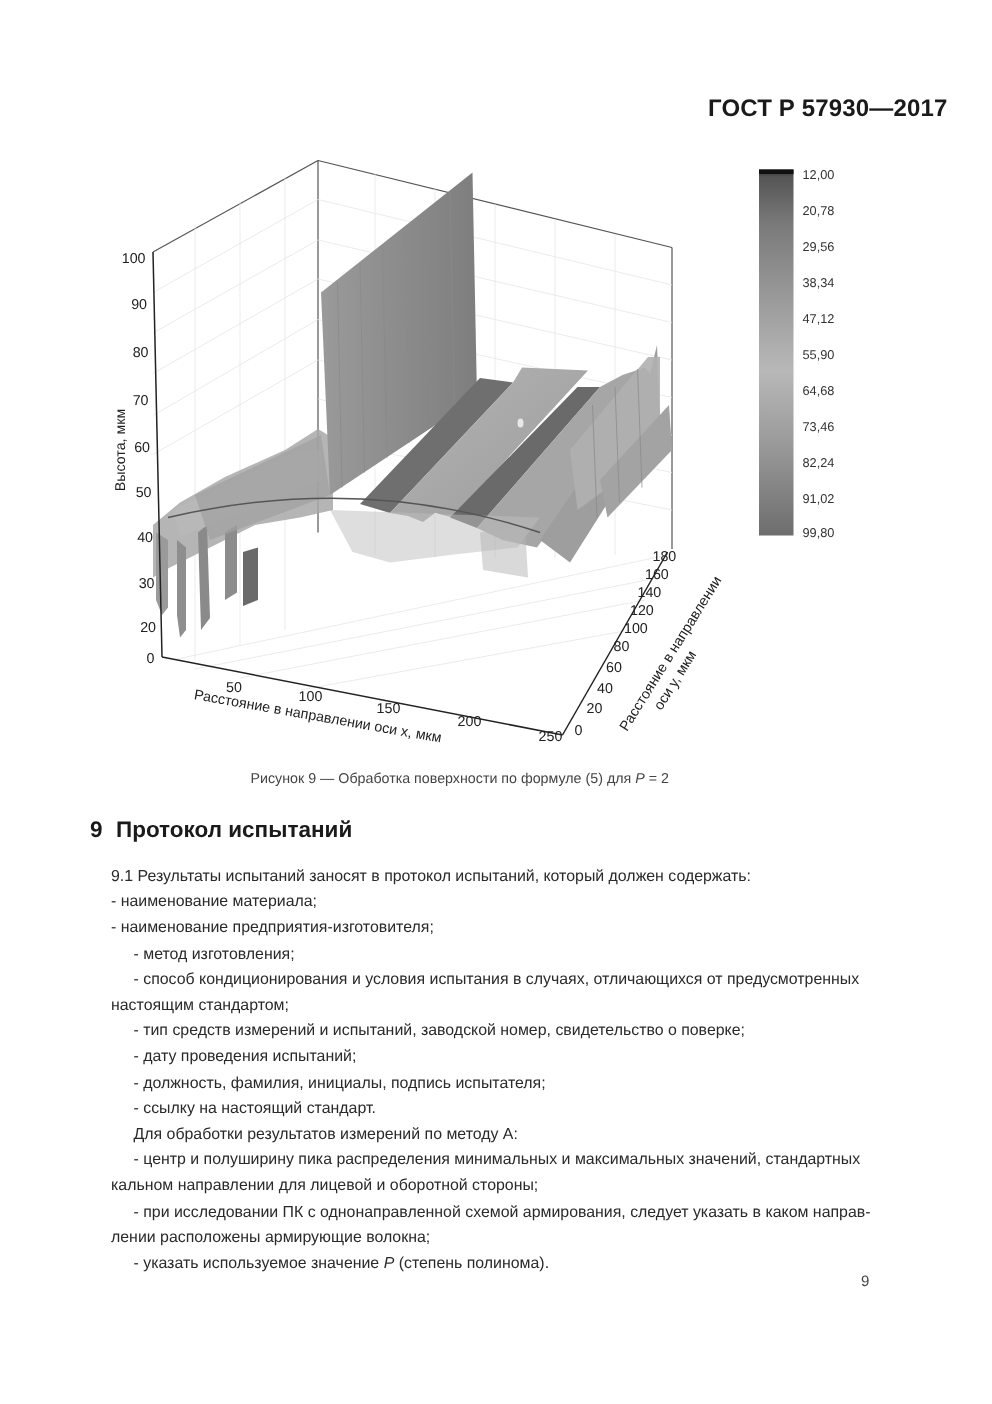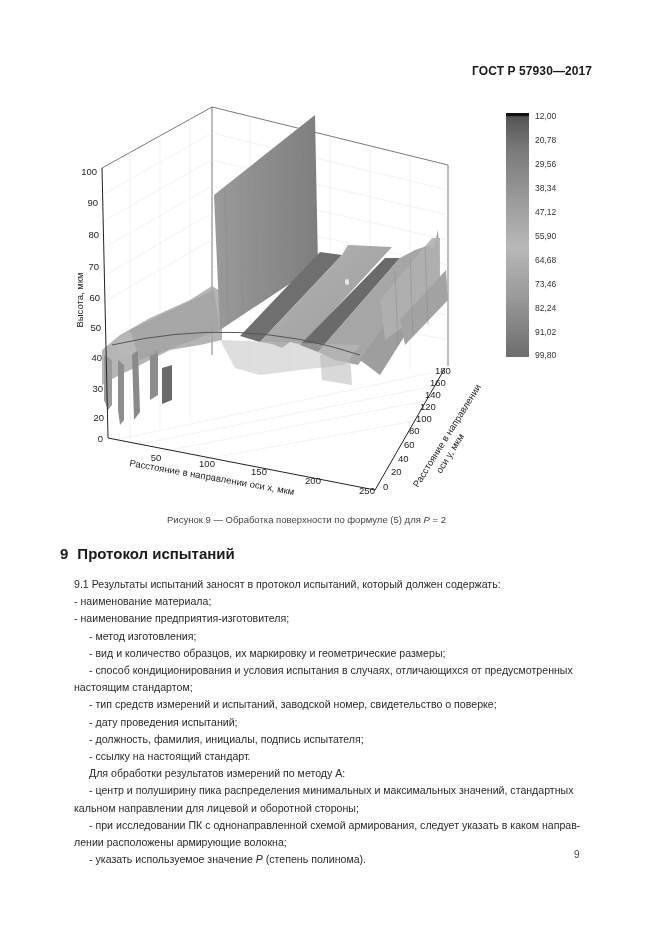--- a/index.html
+++ b/index.html
@@ -1,18 +1,18 @@
 <!DOCTYPE html>
 <html><head>
 <meta charset="utf-8">
 <style>
   html, body { margin: 0; padding: 0; background: #ffffff; }
   body { width: 661px; height: 936px; position: relative; overflow: hidden;
          font-family: "Liberation Sans", "DejaVu Sans", sans-serif; color: #222; }
-  .page-header { position: absolute; left: 472px; top: 64px; font-size: 12px; font-weight: bold; color: #1a1a1a; letter-spacing: 0.1px; }
+  .page-header { position: absolute; left: 472px; top: 64px; font-size: 16px; font-weight: bold; color: #1a1a1a; letter-spacing: 0.1px; }
   .figure { position: absolute; left: 0; top: 0; width: 661px; height: 500px; }
   .figure svg { position: absolute; left: 0; top: 0; }
   .caption { position: absolute; left: 167px; top: 514px; font-size: 9.5px; color: #444; }
   .caption i { font-style: italic; }
   .section-title { position: absolute; left: 60px; top: 545px; font-size: 15px; font-weight: bold; color: #1a1a1a; }
   .section-title .num { margin-right: 9px; }
   .body-text { position: absolute; left: 74px; top: 576px; width: 535px; font-size: 10.6px; line-height: 17.2px; color: #2a2a2a; }
   .line { white-space: nowrap; }
   .indent { padding-left: 15px; }
   .page-number { position: absolute; left: 574px; top: 849px; font-size: 10px; color: #444; }
@@ -193,21 +193,20 @@
 
 <div class="caption"><span>Рисунок 9 — Обработка поверхности по формуле (5) для </span><i>P</i><span> = 2</span></div>
 
 <div class="section-title"><span class="num">9</span><span>Протокол испытаний</span></div>
 
 <div class="body-text">
   <div class="line">9.1  Результаты испытаний заносят в протокол испытаний, который должен содержать:</div>
   <div class="line">- наименование материала;</div>
   <div class="line">- наименование предприятия-изготовителя;</div>
   <div class="line indent">- метод изготовления;</div>
-  <div class="line indent">- вид и количество образцов, их маркировку и геометрические размеры;</div>
   <div class="line indent">- способ кондиционирования и условия испытания в случаях, отличающихся от предусмотренных</div>
   <div class="line">настоящим стандартом;</div>
   <div class="line indent">- тип средств измерений и испытаний, заводской номер, свидетельство о поверке;</div>
   <div class="line indent">- дату проведения испытаний;</div>
   <div class="line indent">- должность, фамилия, инициалы, подпись испытателя;</div>
   <div class="line indent">- ссылку на настоящий стандарт.</div>
   <div class="line indent">Для обработки результатов измерений по методу А:</div>
   <div class="line indent">- центр и полуширину пика распределения минимальных и максимальных значений, стандартных</div>
   <div class="line">кальном направлении для лицевой и оборотной стороны;</div>
   <div class="line indent">- при исследовании ПК с однонаправленной схемой армирования, следует указать в каком направ-</div>

